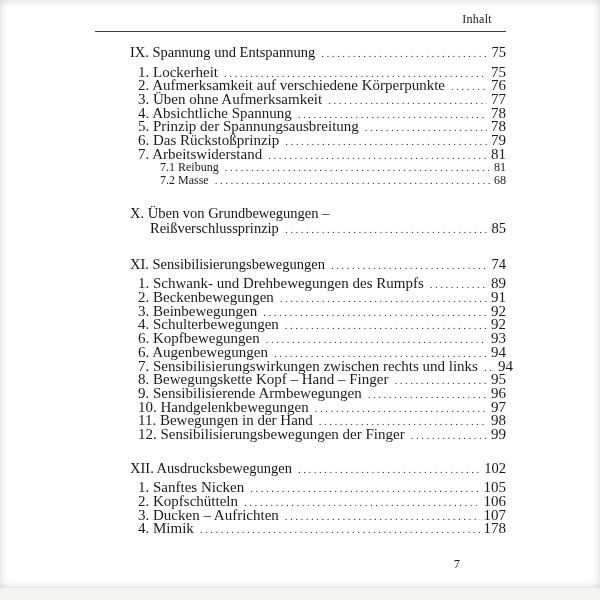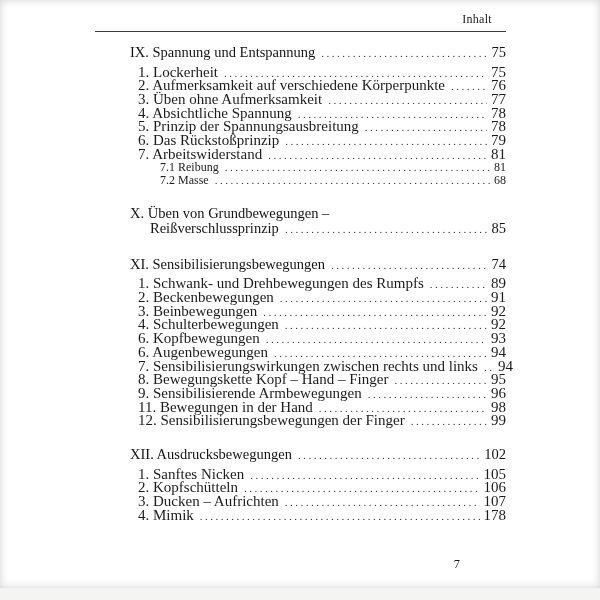--- a/index.html
+++ b/index.html
@@ -192,20 +192,25 @@
               <span class="txt">8. Bewegungskette Kopf – Hand – Finger</span>
               <span class="leader"></span>
               <span class="pg">95</span>
             </div>
             <div class="row entry lvl0">
               <span class="txt">9. Sensibilisierende Armbewegungen</span>
               <span class="leader"></span>
               <span class="pg">96</span>
             </div>
             <div class="row entry lvl0">
+              <span class="txt">10. Handgelenkbewegungen</span>
+              <span class="leader"></span>
+              <span class="pg">97</span>
+            </div>
+            <div class="row entry lvl0">
               <span class="txt">11. Bewegungen in der Hand</span>
               <span class="leader"></span>
               <span class="pg">98</span>
             </div>
             <div class="row entry lvl0">
               <span class="txt">12. Sensibilisierungsbewegungen der Finger</span>
               <span class="leader"></span>
               <span class="pg">99</span>
             </div>
           </div>

